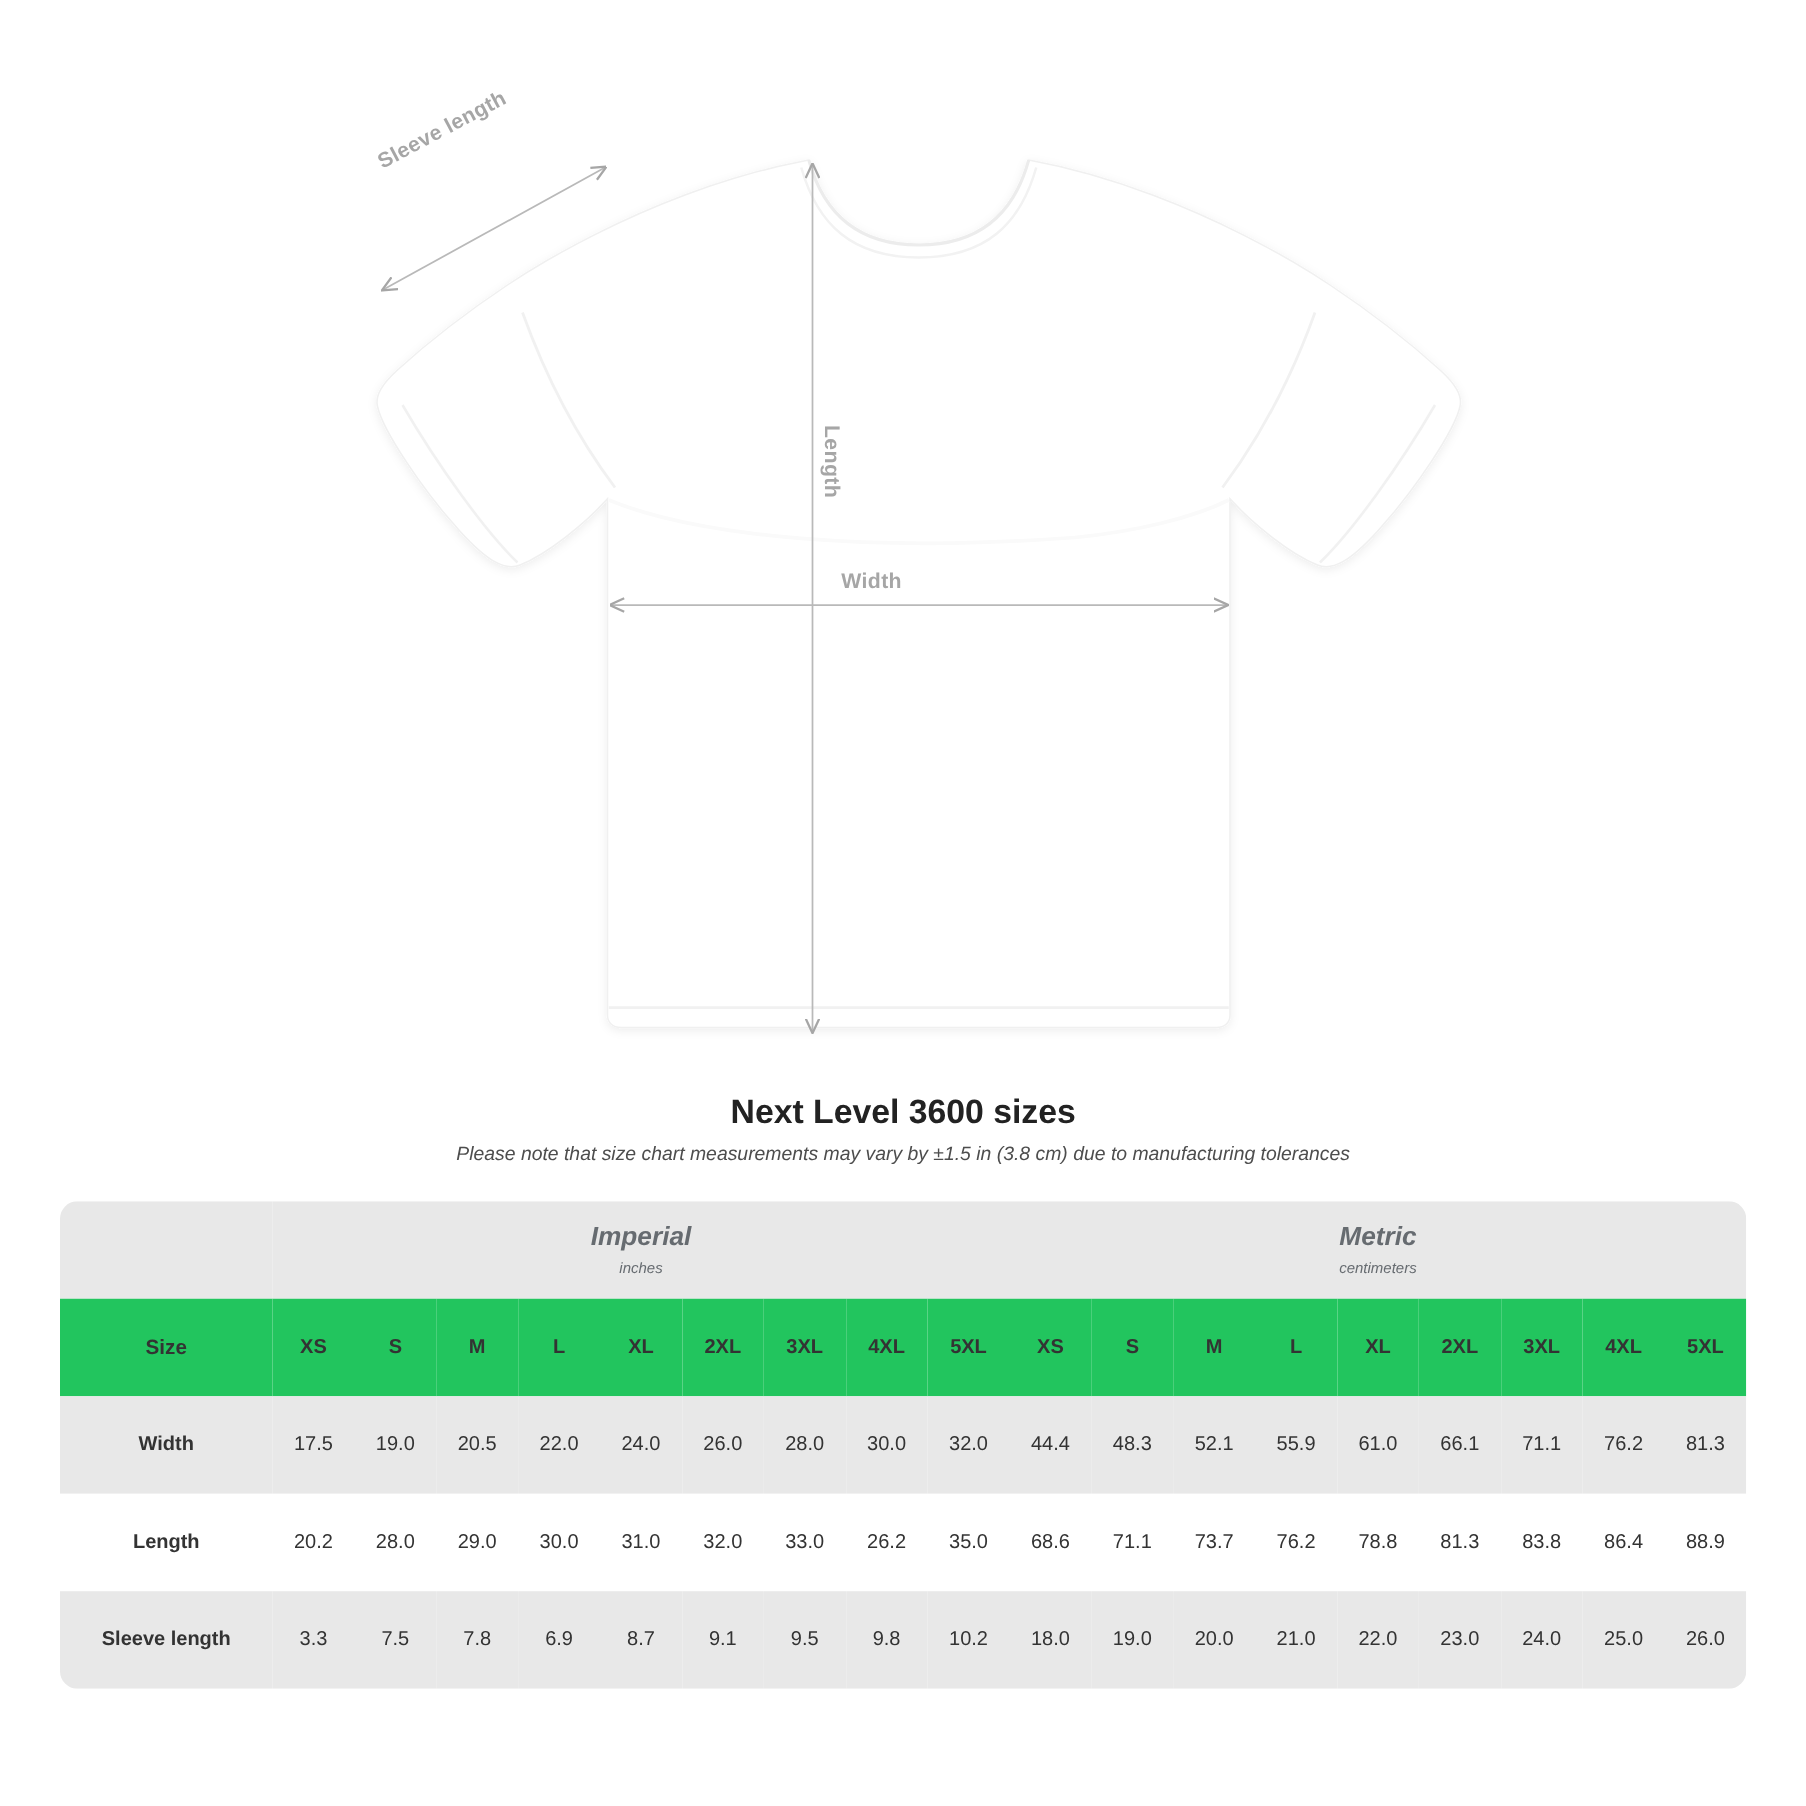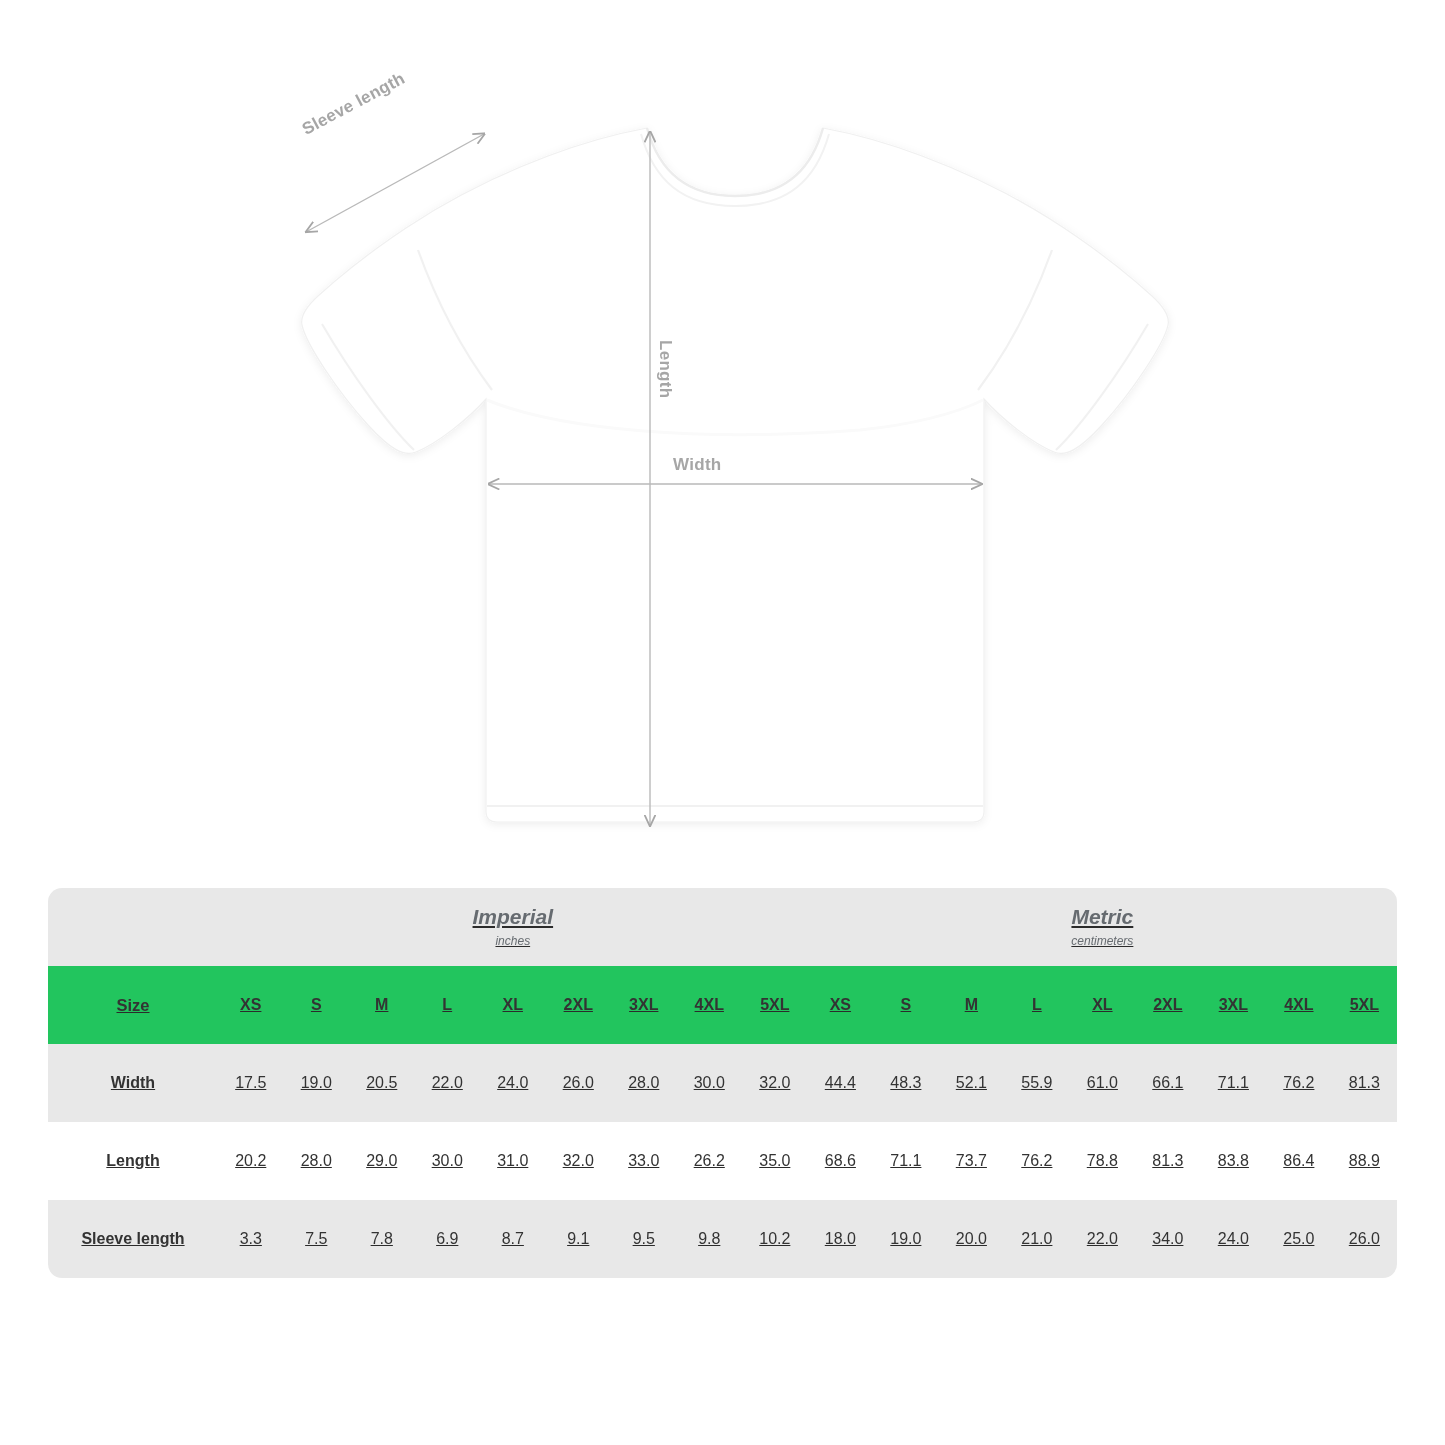--- a/index.html
+++ b/index.html
@@ -73,21 +73,20 @@
     font-style: italic;
     color: #4d4d4d;
     margin: 0;
   }
 
   
   .table-wrap {
     margin: 28px 48px 0 48px;
     border-radius: 14px;
     overflow: hidden;
-    text-decoration: underline;
   }
   table.size-table {
     border-collapse: collapse;
     width: 1349px;
     table-layout: fixed;
   }
   table.size-table th,
   table.size-table td {
     text-align: center;
     font-size: 16px;
@@ -211,20 +210,24 @@
       <g>
         <line x1="484" y1="134" x2="306" y2="232" stroke="#b9b9b9" stroke-width="1.4" marker-start="url(#arrHs)" marker-end="url(#arrH)"></line>
       </g>
     </svg>
 
     <div class="dim-label label-sleeve">Sleeve length</div>
     <div class="dim-label label-length">Length</div>
     <div class="dim-label label-width">Width</div>
   </div>
 
+  <div class="title-block">
+    <h1 class="chart-title">Next Level 3600 sizes</h1>
+    <p class="chart-note">Please note that size chart measurements may vary by ±1.5 in (3.8 cm) due to manufacturing tolerances</p>
+  </div>
 
   <div class="table-wrap">
     <table class="size-table">
       <colgroup>
         <col style="width:170px">
         <col span="18" style="width:65.5px">
       </colgroup>
       <thead>
         <tr class="unit-row">
           <th class="corner-cell"></th>
@@ -311,21 +314,21 @@
           <td class="val">8.7</td>
           <td class="val">9.1</td>
           <td class="val">9.5</td>
           <td class="val">9.8</td>
           <td class="val">10.2</td>
           <td class="val">18.0</td>
           <td class="val">19.0</td>
           <td class="val">20.0</td>
           <td class="val">21.0</td>
           <td class="val">22.0</td>
-          <td class="val">34.0</td>
+          <td class="val">23.0</td>
           <td class="val">24.0</td>
           <td class="val">25.0</td>
           <td class="val">26.0</td>
         </tr>
       </tbody>
     </table>
   </div>
 
 </div>
 

